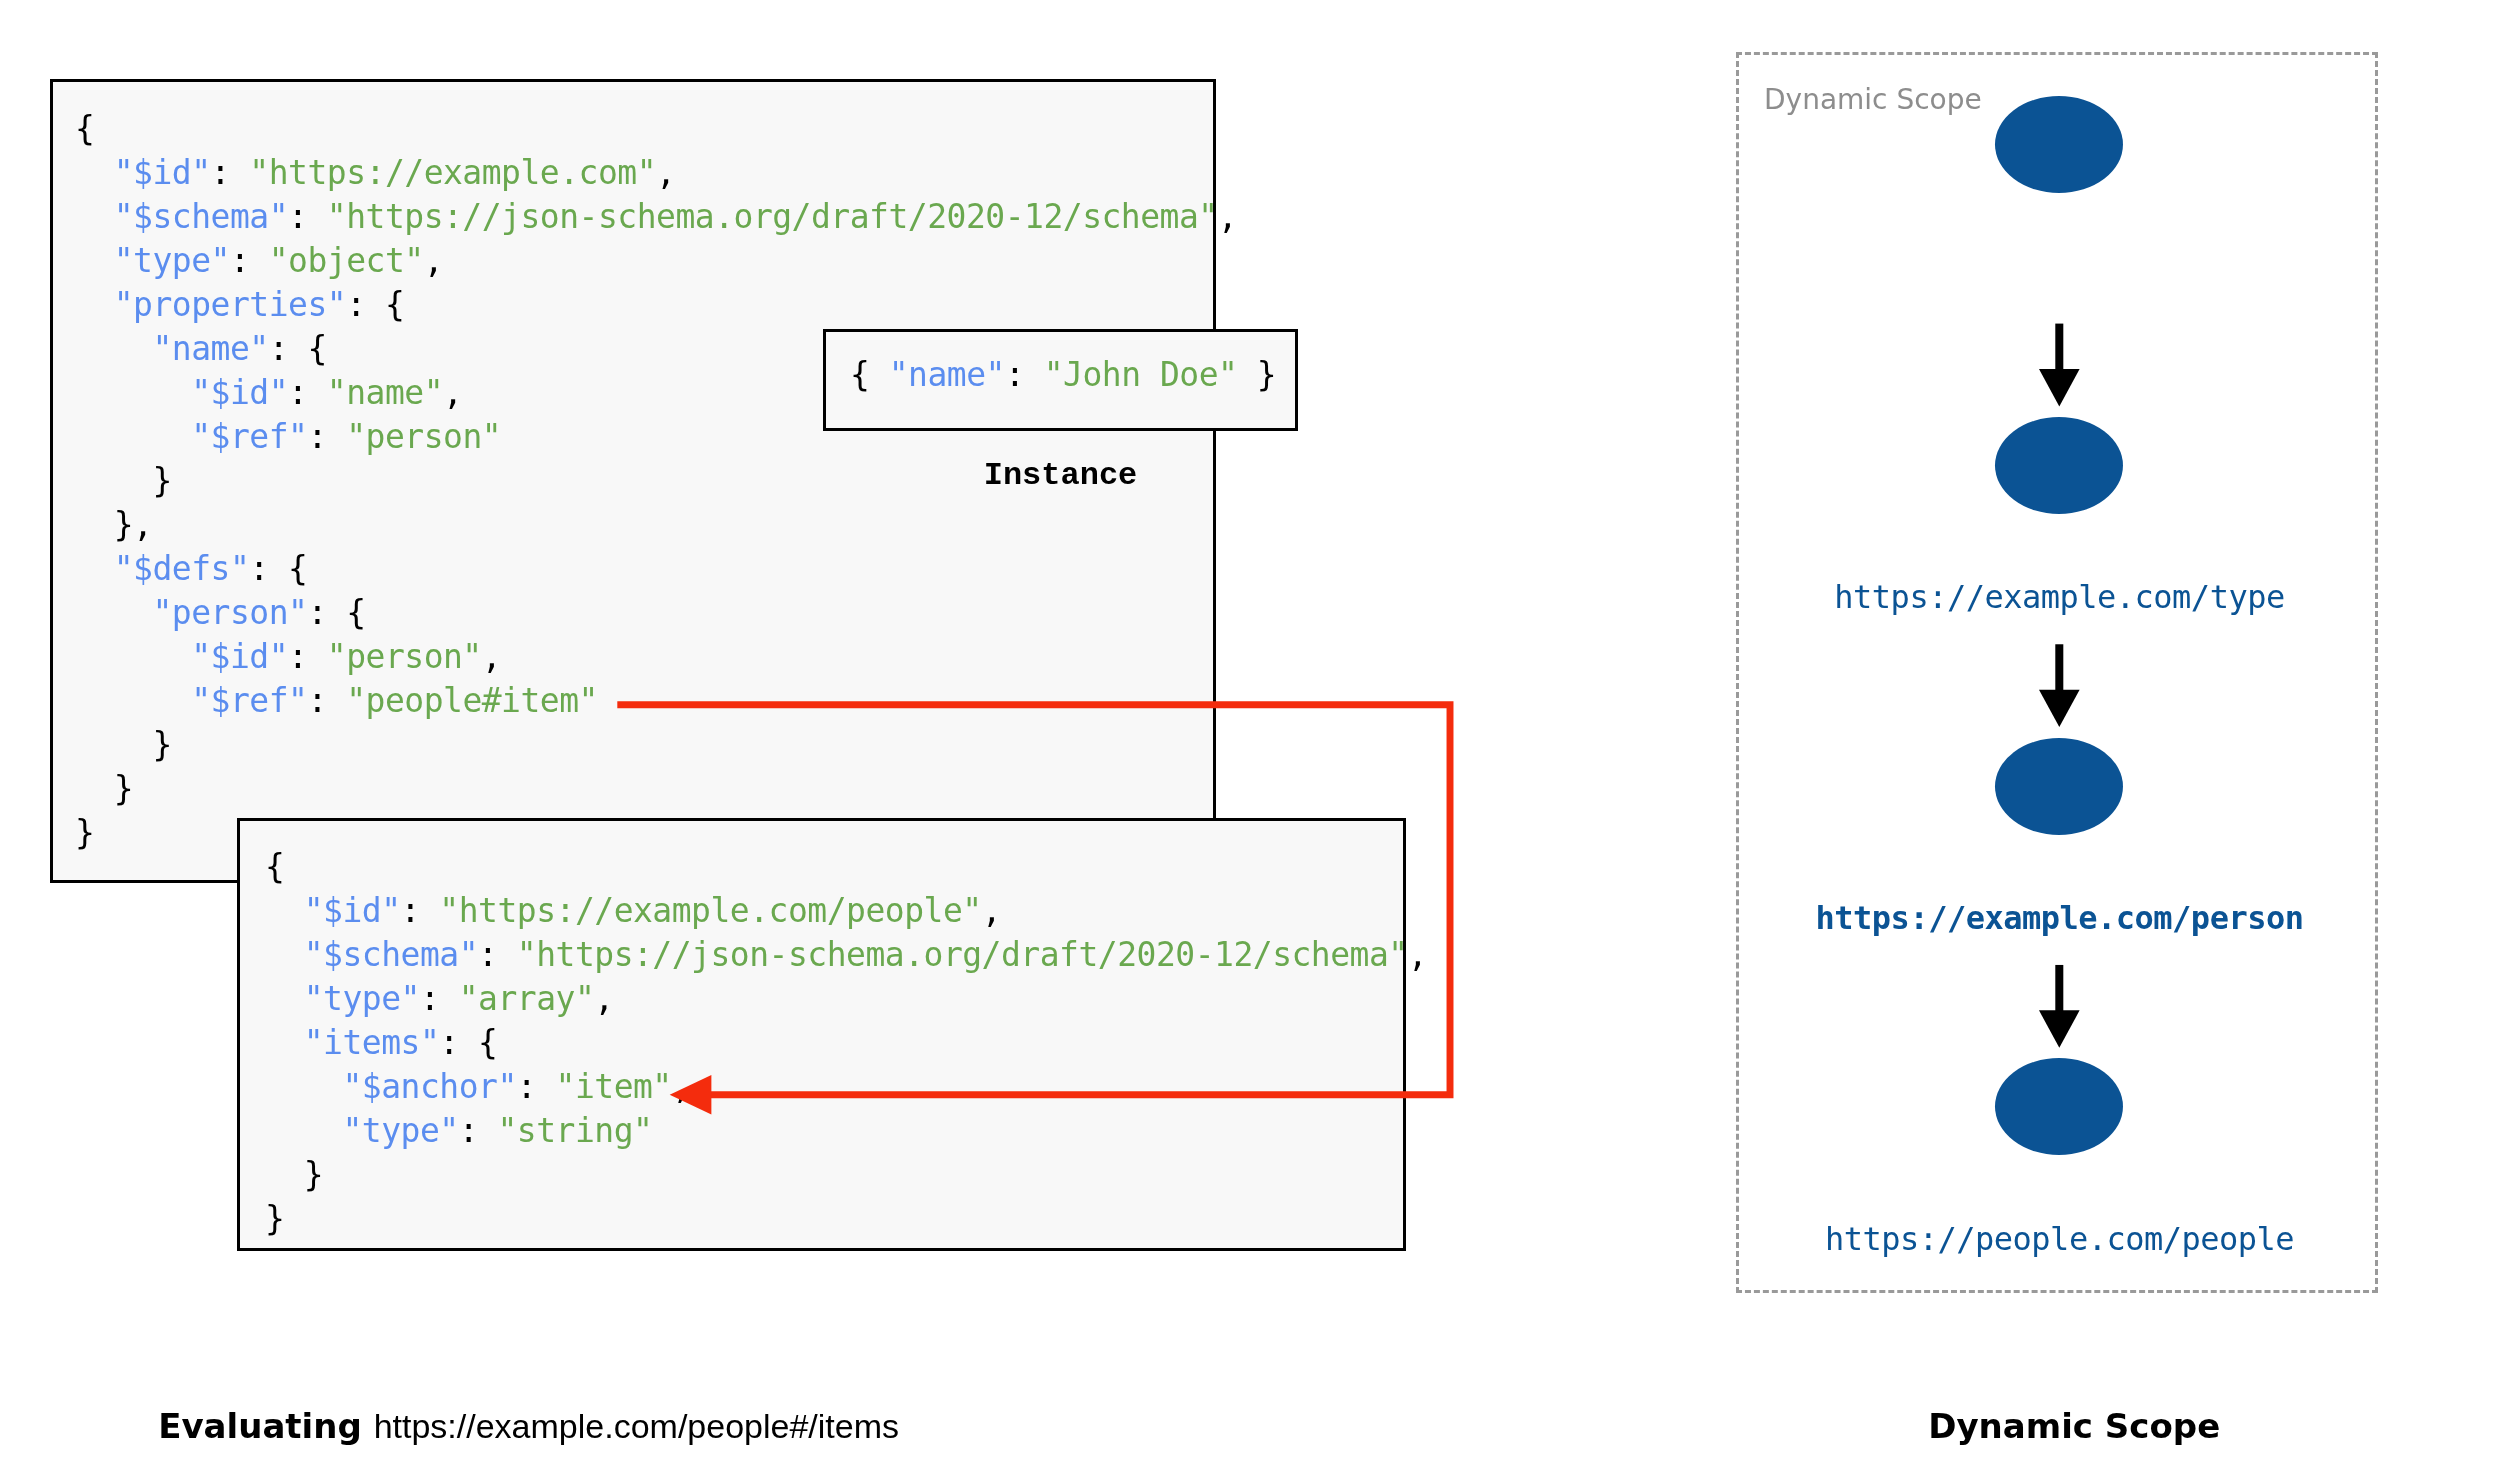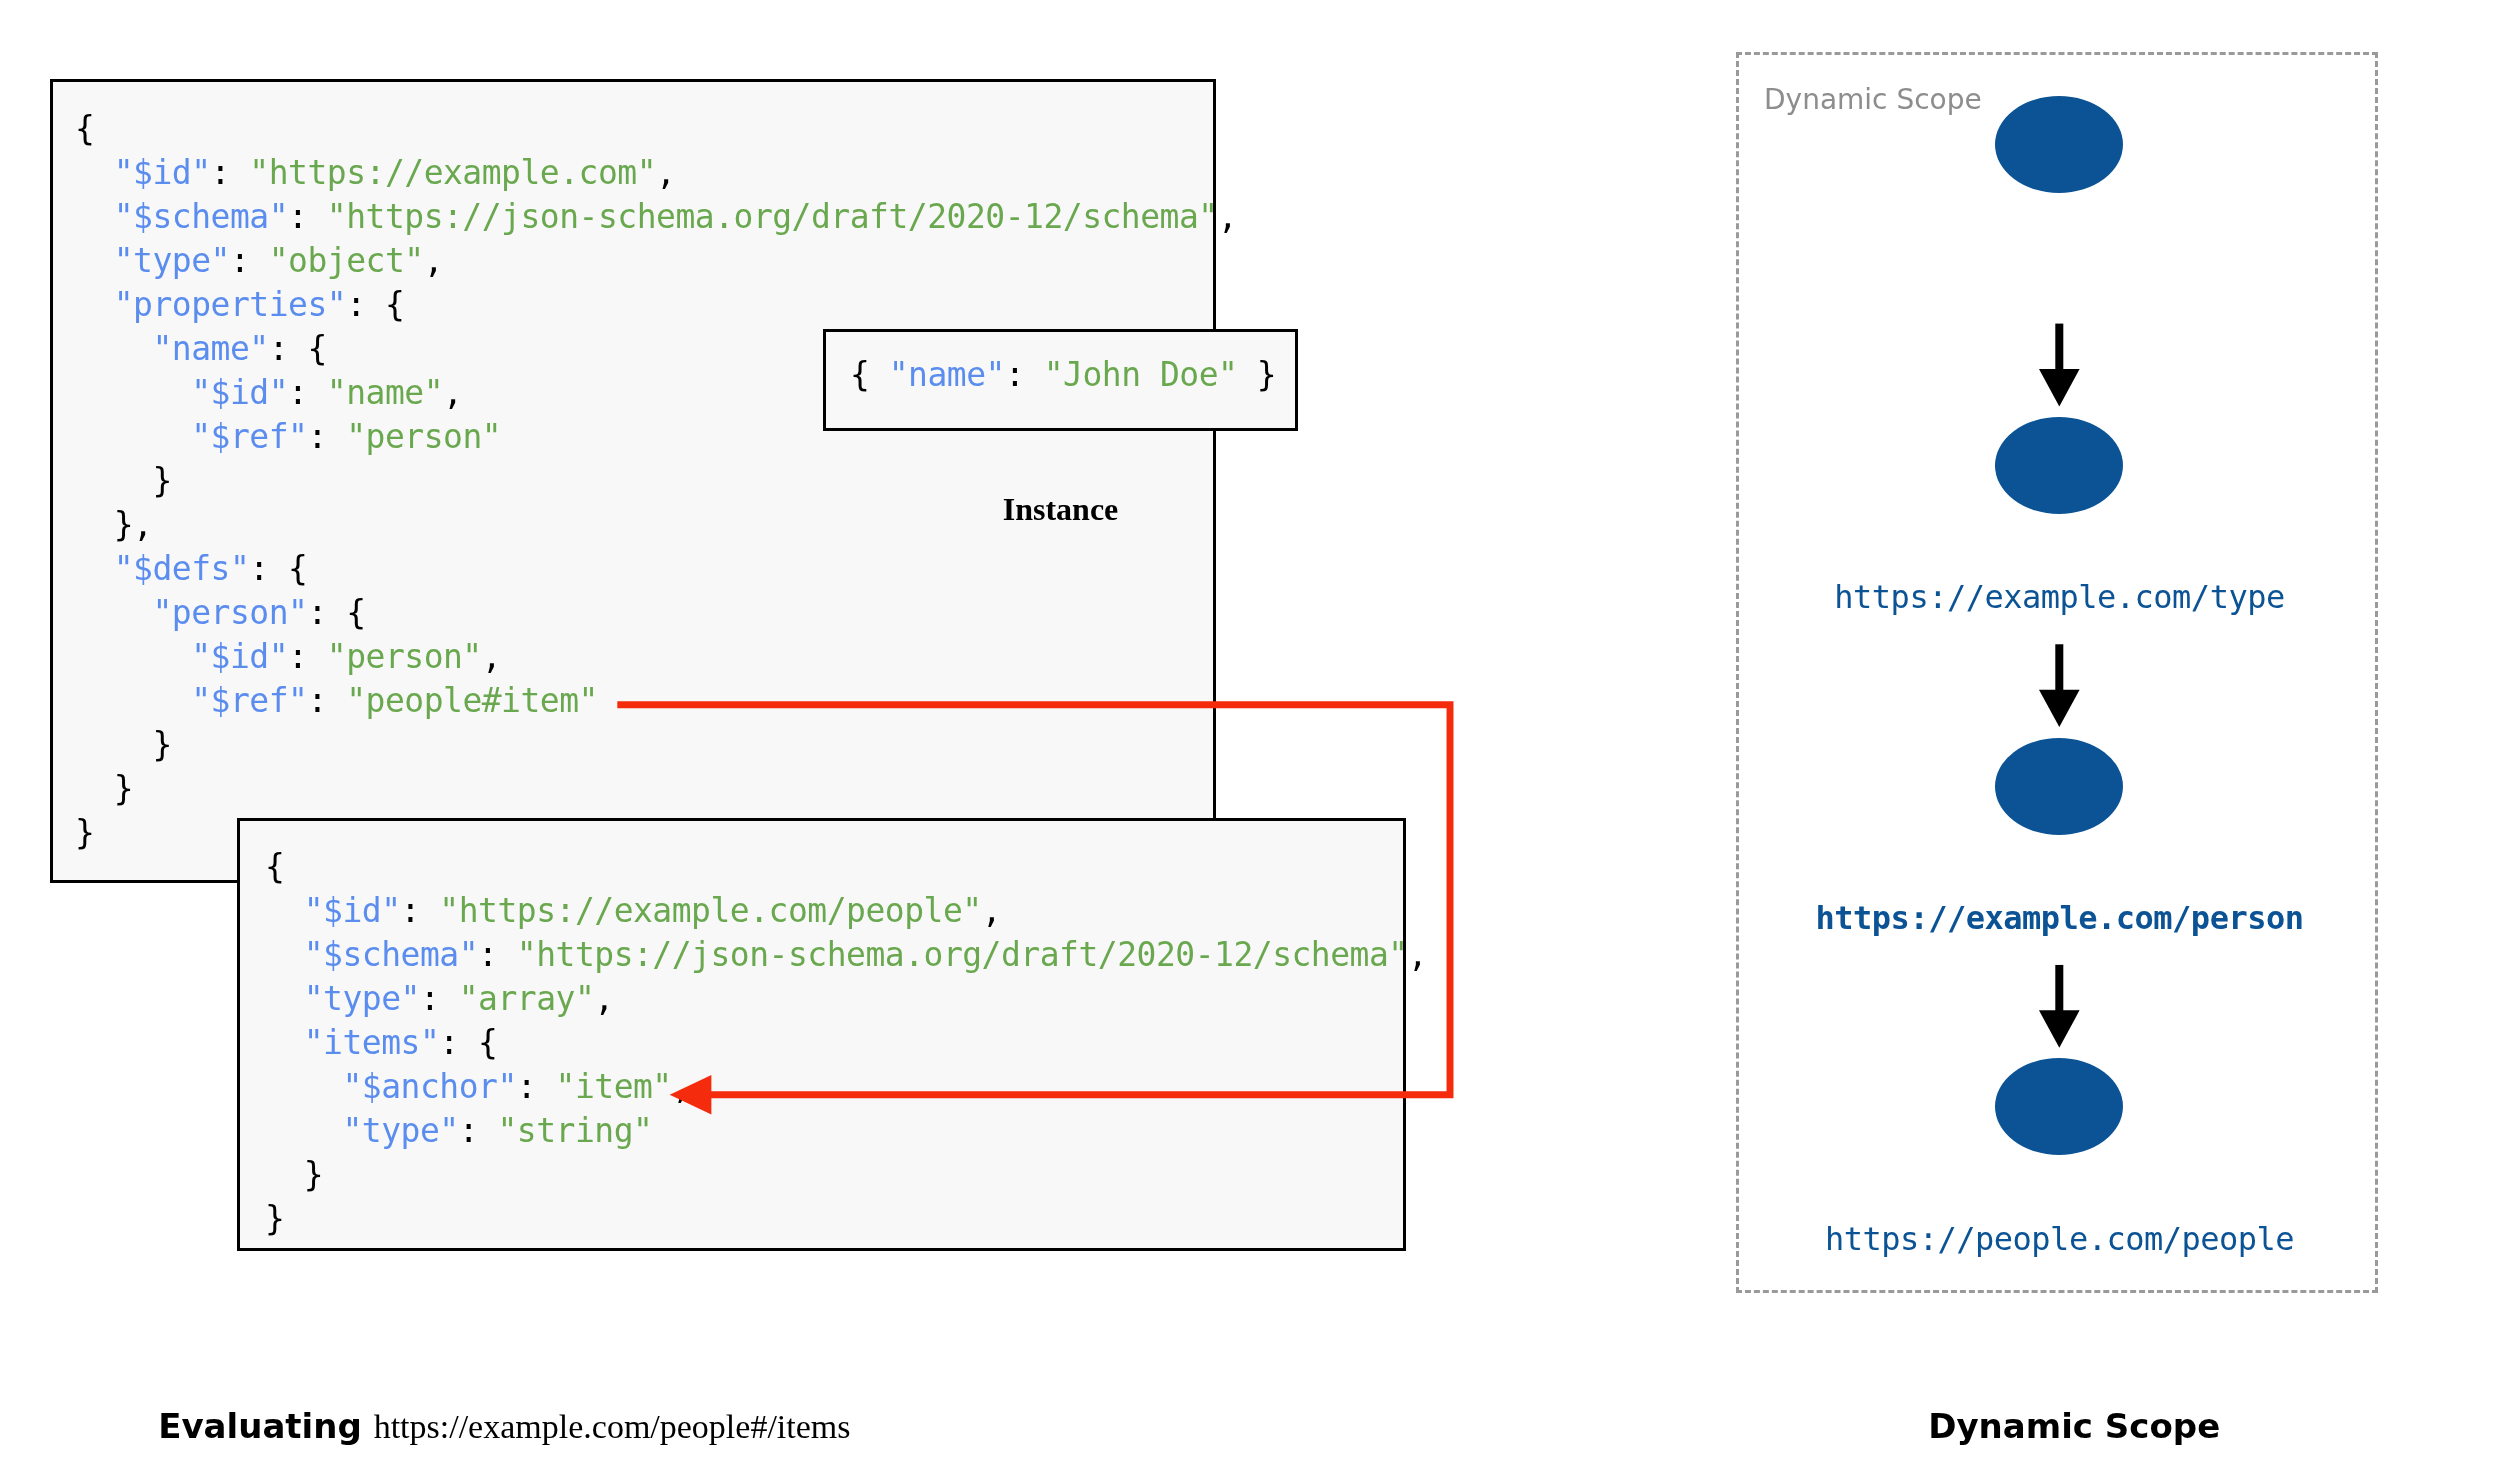--- a/index.html
+++ b/index.html
@@ -42,38 +42,37 @@
   #instance-code{
     position:absolute;
     font-family:"DejaVu Sans Mono", monospace;
     font-size:33px;
     line-height:44px;
     white-space:pre;
     letter-spacing:-0.5px;
   }
   #instance-label{
     position:absolute;
-    font-family:Liberation Serif, serif;
+    font-family:Liberation Mono, monospace;
     font-weight:bold;
     font-size:32px;
     color:#000000;
     text-align:center;
     width:321px;
-    margin-top:34px;
   }
 
   
   .caption{
     position:absolute;
     font-size:34px;
     color:#000000;
     white-space:pre;
   }
   .caption .bold{font-family:"DejaVu Sans", sans-serif;font-weight:bold;}
-  .caption .mono{font-family:Liberation Serif, serif;}
+  .caption .mono{font-family:Liberation Sans, sans-serif;}
 
   
   #scope-box{
     position:absolute;
     border:3.7px dashed #9a9a9a;
     box-sizing:border-box;
     background:transparent;
   }
   #scope-title{
     position:absolute;

